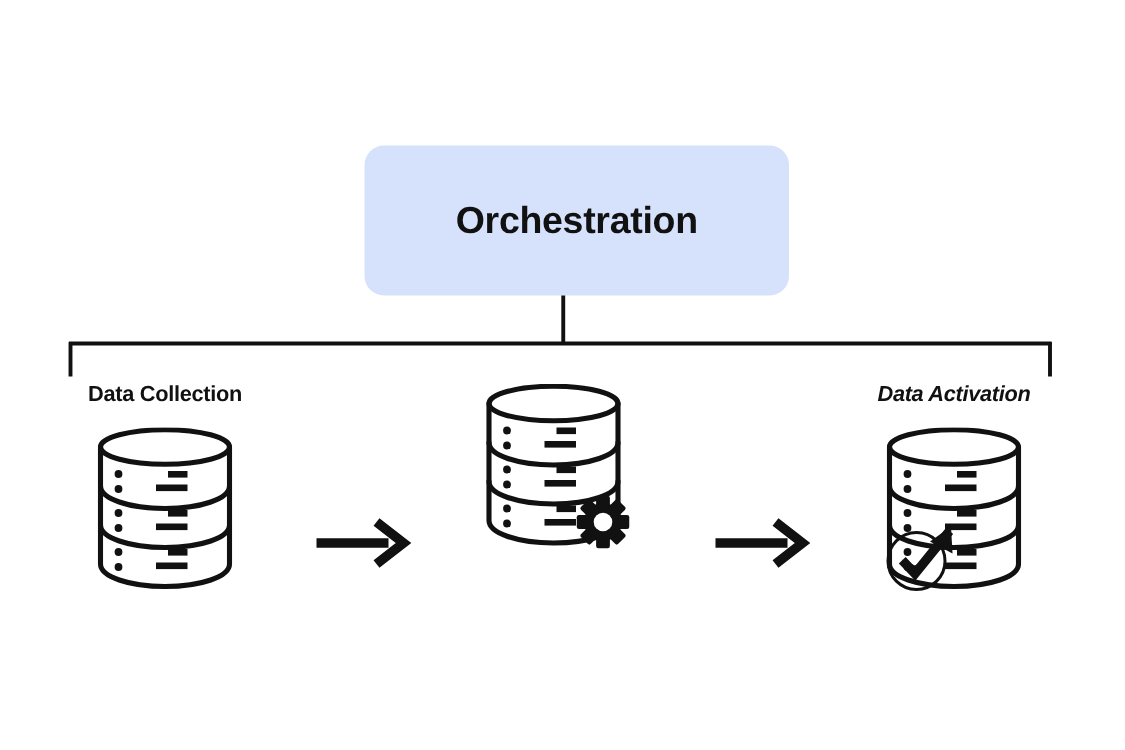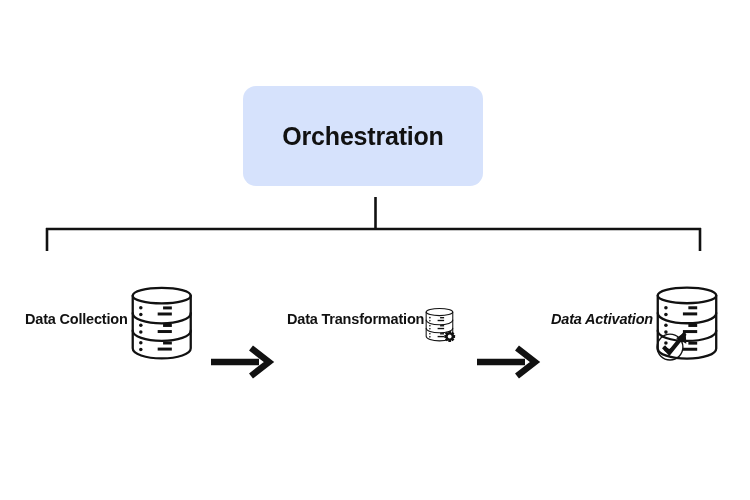--- a/index.html
+++ b/index.html
@@ -17,22 +17,22 @@
     position: relative;
     width: 750px;
     height: 500px;
     background: #ffffff;
   }
 
   
   .orchestration-box {
     position: absolute;
     left: 243px;
-    top: 86px;
-    width: 240px;
+    top: 97px;
+    width: 283px;
     height: 100px;
     background: #d6e2fc;
     border-radius: 13px;
     display: flex;
     align-items: center;
     justify-content: center;
     box-sizing: border-box;
   }
   .orchestration-title {
     font-family: "Liberation Sans", sans-serif;
@@ -50,24 +50,24 @@
     left: 0;
     top: 0;
     width: 750px;
     height: 500px;
     pointer-events: none;
   }
 
   
   .stage {
     position: absolute;
-    top: 268px;
+    top: 256px;
     width: 170px;
     display: flex;
-    flex-direction: row;
+    flex-direction: column;
     align-items: center;
   }
   .stage-collection   { left: 25px;  }
   .stage-transform    { left: 287px; }
   .stage-activation   { left: 551px; font-style: italic; }
 
   .stage-label {
     font-family: "Liberation Sans", sans-serif;
     font-size: 14.5px;
     font-weight: bold;
@@ -145,21 +145,20 @@
       </g>
     </svg>
   </div>
 
   <svg class="flow-arrow flow-arrow-1" width="70" height="40" viewBox="0 0 70 40">
     <line x1="4" y1="20" x2="52" y2="20" stroke="#111111" stroke-width="6.4" stroke-linecap="butt"></line>
     <polyline points="44,6 62,20 44,34" fill="none" stroke="#111111" stroke-width="6.4" stroke-linecap="butt" stroke-linejoin="miter"></polyline>
   </svg>
 
   <div class="stage stage-transform">
-    <span class="stage-label">Data Transformation</span>
     <svg class="stage-icon" width="106" height="116" viewBox="0 0 106 116">
       <g fill="none" stroke="#111111" stroke-width="3.4" stroke-linecap="round">
         <path d="M7 13 V91 C7 99.5 26 106 50 106 C74 106 93 99.5 93 91 V13"></path>
         <ellipse cx="50" cy="13" rx="43" ry="11.5"></ellipse>
         <path d="M7 39 C7 47.5 26 54 50 54 C74 54 93 47.5 93 39"></path>
         <path d="M7 65 C7 73.5 26 80 50 80 C74 80 93 73.5 93 65"></path>
       </g>
       <g fill="#111111">
         <circle cx="19" cy="31" r="2.6"></circle>
         <circle cx="19" cy="41" r="2.6"></circle>

